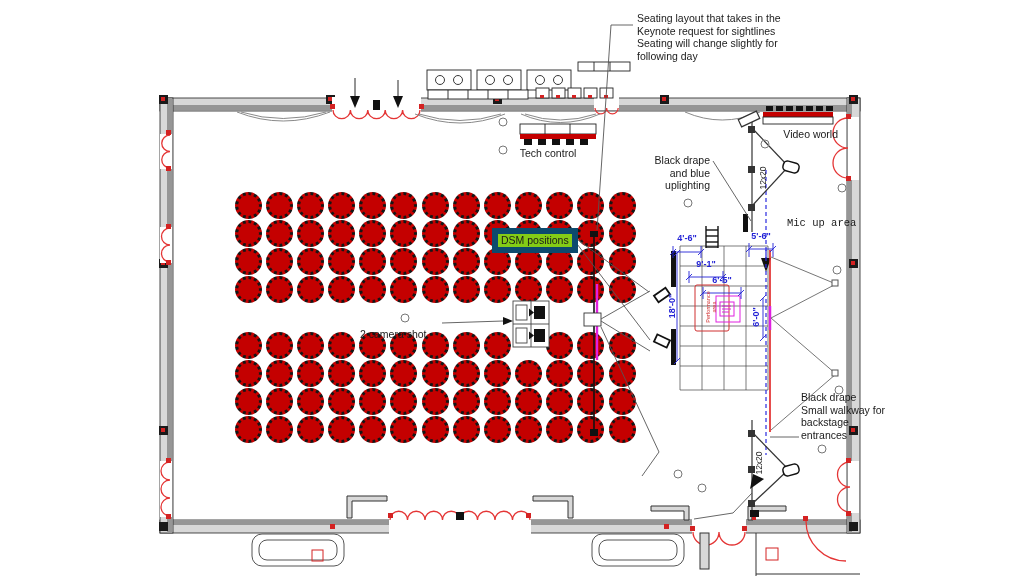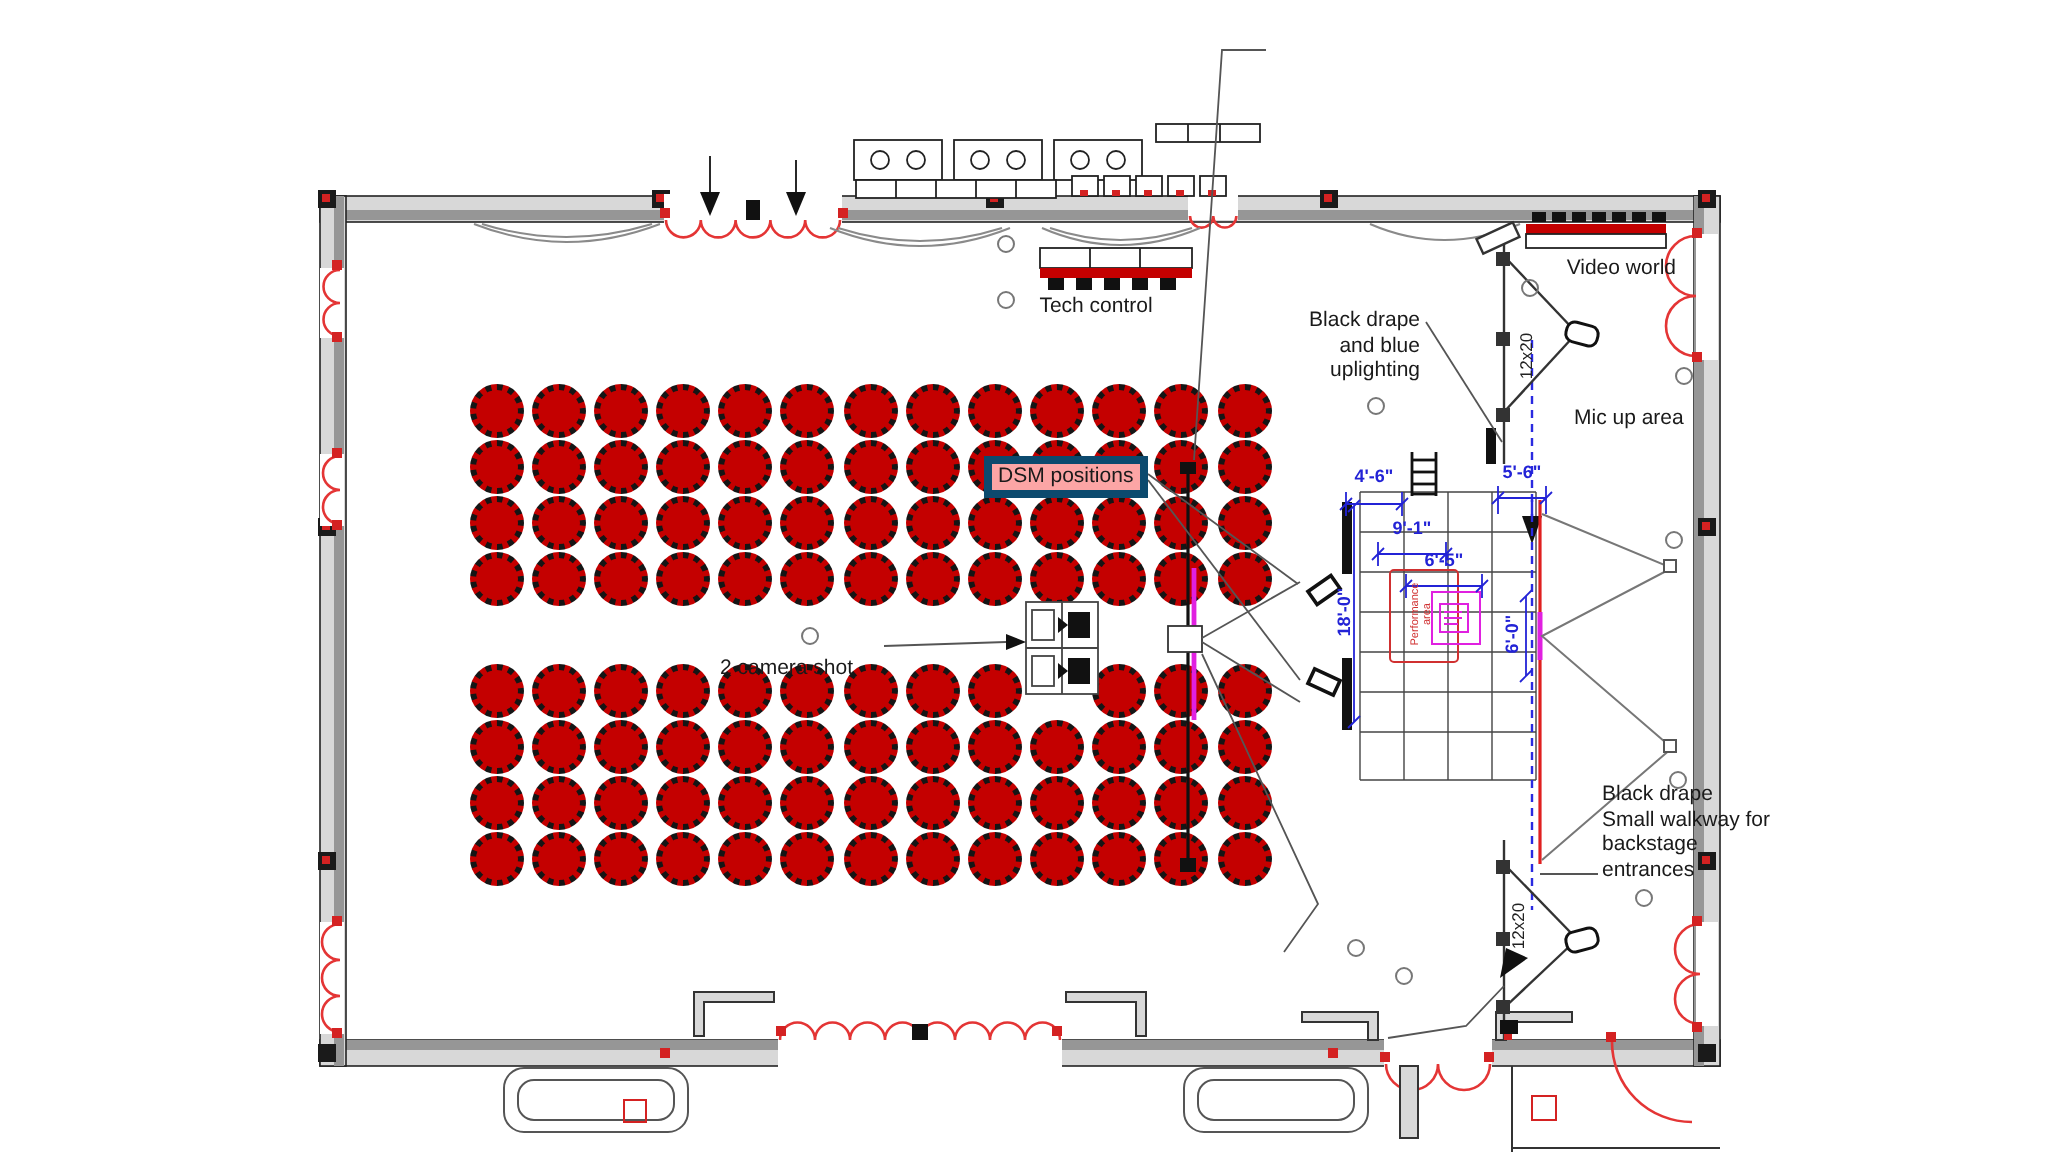--- a/index.html
+++ b/index.html
@@ -15,21 +15,21 @@
          text-align:center;white-space:pre-line;}
   .r{text-align:right;}
   .c{text-align:center;}
   .dim{position:absolute;z-index:3;color:#2323d6;font-size:9px;font-weight:bold;
        text-align:center;white-space:pre;}
   .rot{transform:rotate(-90deg);}
   .trusslbl{position:absolute;z-index:3;color:#222;font-size:8.5px;text-align:center;
             white-space:nowrap;}
   .stagetxt{position:absolute;z-index:3;color:#d03030;font-size:5.5px;line-height:6px;
             text-align:center;white-space:pre-line;}
-  .dsm-box{border:4px solid #0c4a6e;background:#fca5a5;padding:0 3px;white-space:nowrap;
+  .dsm-box{border:6px solid #0c4a6e;background:#84cc16;padding:0 3px;white-space:nowrap;
            font-size:10.5px;line-height:13px;}
 </style>
 </head>
 <body>
 
 <div class="plan">
 
   <div class="tables" id="tables">
       <div class="table" style="left: 234.5px; top: 191.5px; background: rgb(196, 0, 0);"></div>
       <div class="table" style="left: 265.67px; top: 191.5px; background: rgb(196, 0, 0);"></div>
@@ -480,31 +480,35 @@
       <circle cx="837" cy="270" r="4"></circle>
         <circle cx="839" cy="390" r="4"></circle>
       <circle cx="678" cy="474" r="4"></circle>
         <circle cx="702" cy="488" r="4"></circle>
       <circle cx="822" cy="449" r="4"></circle>
         <circle cx="503" cy="122" r="4"></circle>
       <circle cx="503" cy="150" r="4"></circle>
     </g>
   </svg>
 
+  <div class="lbl" style="left:637px;top:12px;width:178px;">Seating layout that takes in the
+Keynote request for sightlines
+Seating will change slightly for
+following day</div>
 
 
   <div class="lbl c" style="left:503px;top:147px;width:90px;">Tech control</div>
 
   <div class="lbl c" style="left:766px;top:128px;width:72px;text-align:right;">Video world</div>
 
   <div class="lbl r" style="left:630px;top:154px;width:80px;">Black drape
 and blue
 uplighting</div>
 
-  <div class="lbl" style="left:787px;top:203px;width:70px;">Mic up area</div>
+  <div class="lbl" style="left:787px;top:217px;width:70px;font-family:Liberation Mono, monospace;">Mic up area</div>
 
   <div class="lbl dsm-box" style="left:492px;top:228px;position:absolute;">DSM positions</div>
 
   <div class="lbl" style="left:360px;top:328px;width:82px;">2 camera shot</div>
 
 
   <div class="lbl" style="left:801px;top:391px;width:100px;">Black drape
 Small walkway for
 backstage
 entrances</div>

